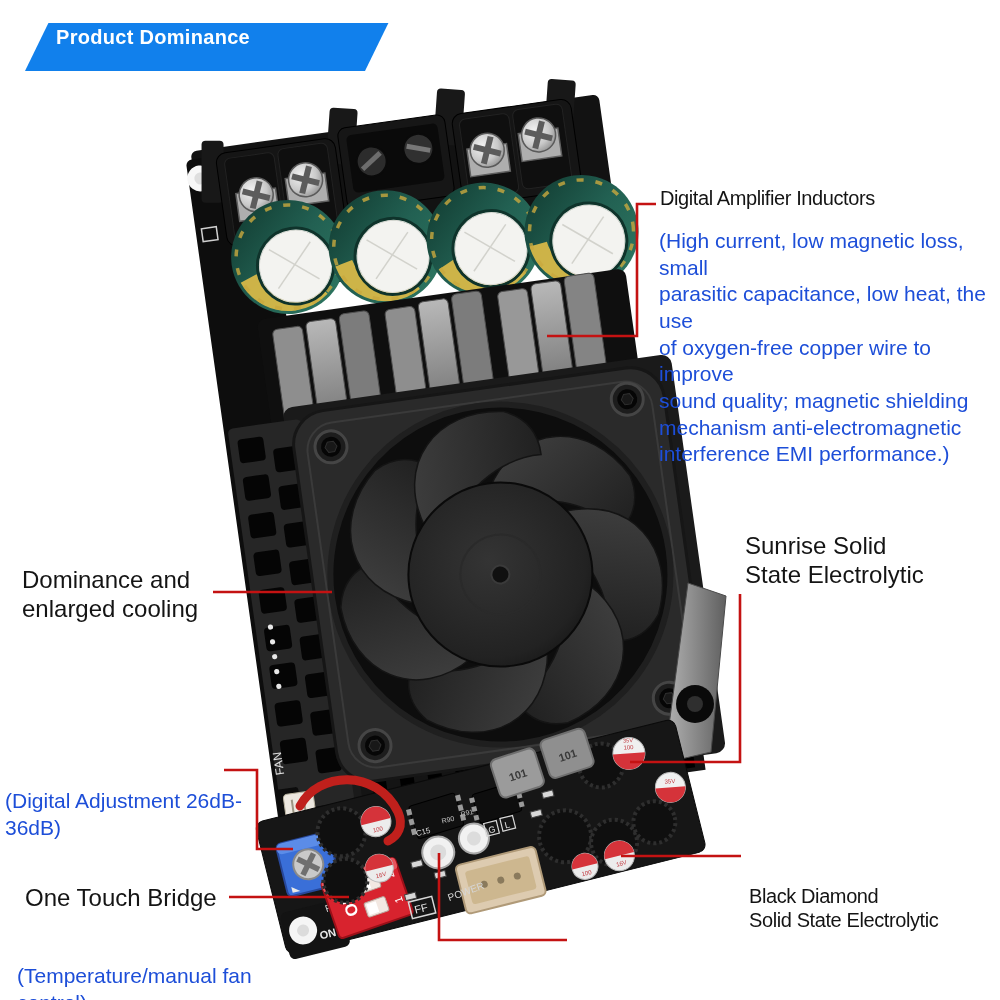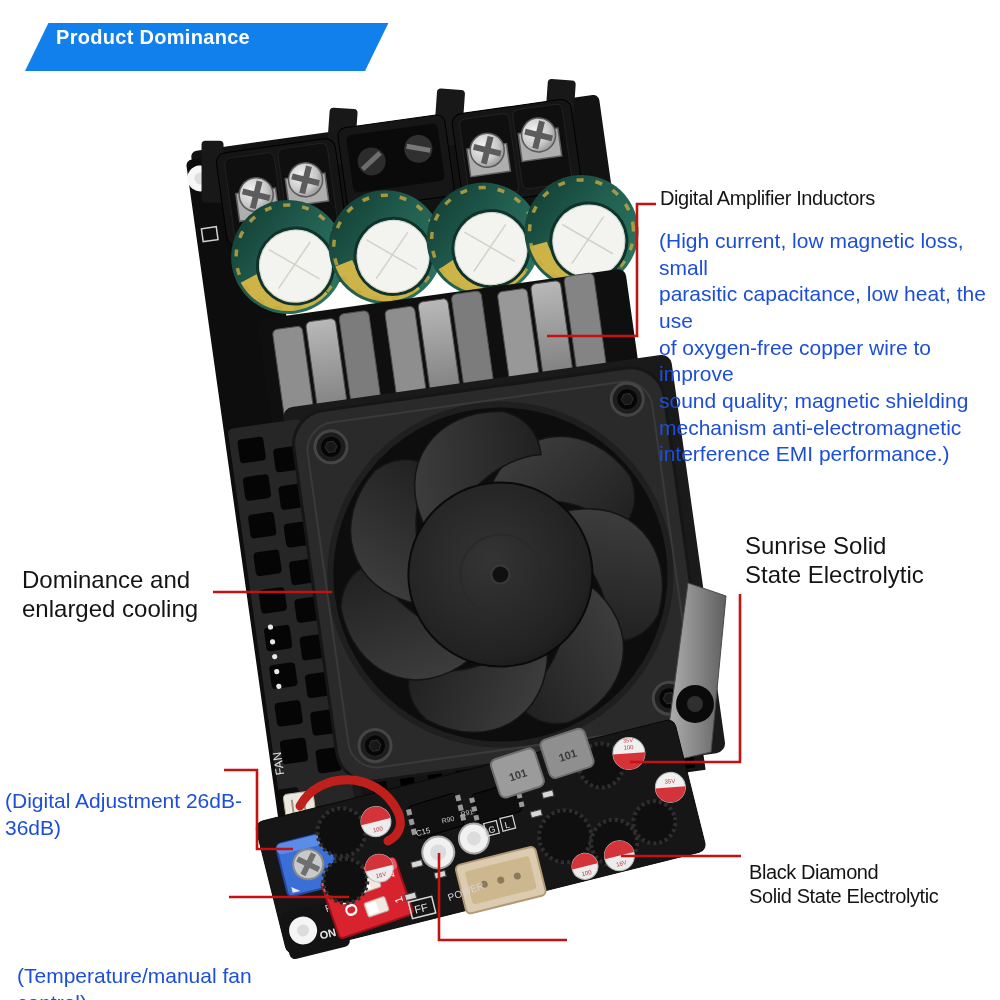--- a/index.html
+++ b/index.html
@@ -427,18 +427,19 @@
 interference EMI performance.)</div>
 
   <div class="callout t-title" style="left:22px;top:566px;width:230px;">Dominance and
 enlarged cooling</div>
 
   <div class="callout t-title" style="left:729px;top:532px;width:240px;margin-left:16px;">Sunrise Solid
 State Electrolytic</div>
 
   <div class="callout t-red" style="left:5px;top:788px;width:260px;">(Digital Adjustment 26dB-36dB)</div>
 
+  <div class="callout t-title" style="left:25px;top:884px;width:230px;">One Touch Bridge</div>
   <div class="callout t-red" style="left:17px;top:919px;width:290px;margin-top:44px;">(Temperature/manual fan control)</div>
 
-  <div class="callout t-title tight" style="left:749px;top:860px;width:250px;">Black Diamond
+  <div class="callout t-title tight" style="left:749px;top:884px;width:250px;">Black Diamond
 Solid State Electrolytic</div>
 
 </div>
 
 </body></html>

